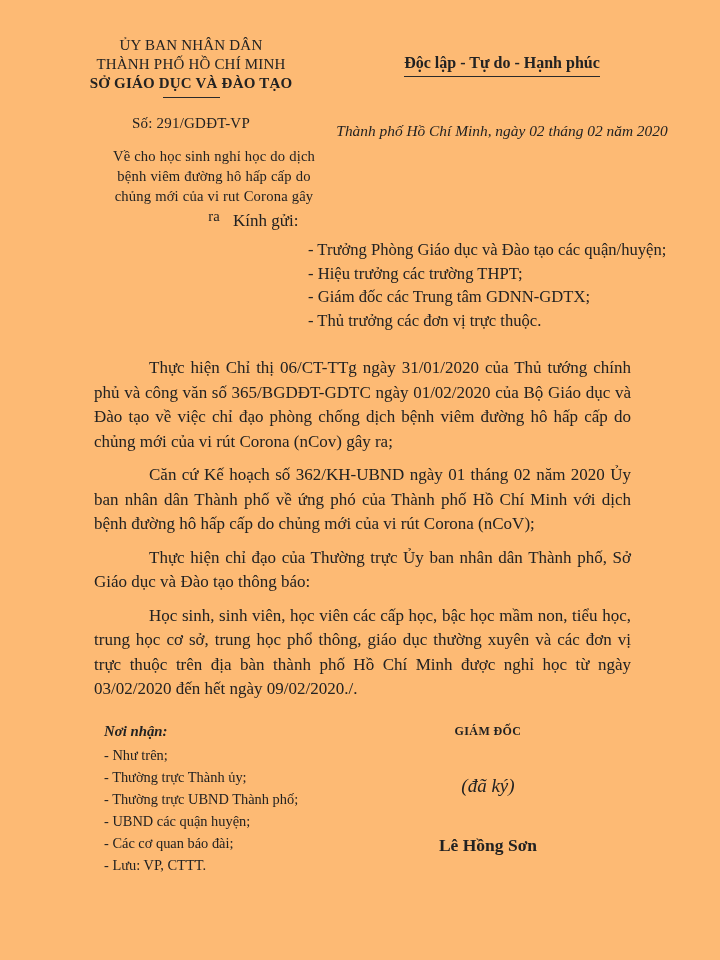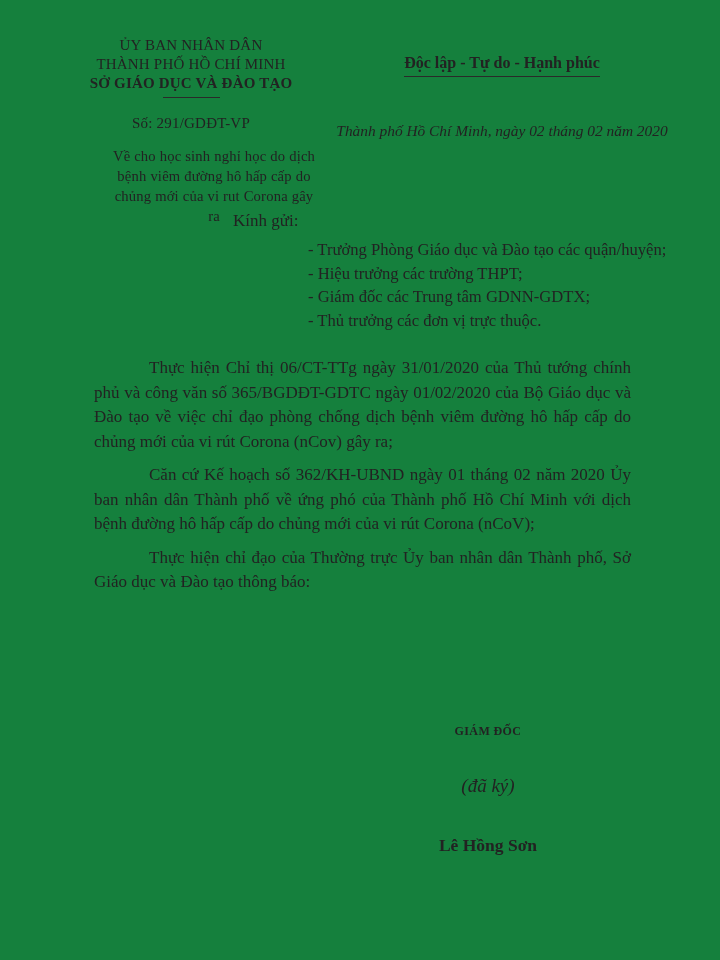--- a/index.html
+++ b/index.html
@@ -1,19 +1,19 @@
 <!DOCTYPE html>
 <html><head>
 <meta charset="utf-8">
 <style>
   html,body{margin:0;padding:0;background:#ffffff;}
   .page{
     position:relative;
     width:720px;height:960px;
-    background:#15803d;
+    background:#fdba74;
     color:#222222;
     font-family:"Liberation Serif", serif;
     overflow:hidden;
   }
   
   .hdr-left{
     position:absolute;left:58px;top:36px;width:266px;
     text-align:center;font-size:15px;line-height:19px;letter-spacing:.2px;
   }
   .hdr-left .org-dept{font-weight:bold;}
@@ -70,22 +70,32 @@
     <div>- Trưởng Phòng Giáo dục và Đào tạo các quận/huyện;</div>
     <div>- Hiệu trưởng các trường THPT;</div>
     <div>- Giám đốc các Trung tâm GDNN-GDTX;</div>
     <div>- Thủ trưởng các đơn vị trực thuộc.</div>
   </div>
 
   <div class="body-text">
     <p>Thực hiện Chỉ thị 06/CT-TTg ngày 31/01/2020 của Thủ tướng chính phủ và công văn số 365/BGDĐT-GDTC ngày 01/02/2020 của Bộ Giáo dục và Đào tạo về việc chỉ đạo phòng chống dịch bệnh viêm đường hô hấp cấp do chủng mới của vi rút Corona (nCov) gây ra;</p>
     <p>Căn cứ Kế hoạch số 362/KH-UBND ngày 01 tháng 02 năm 2020 Ủy ban nhân dân Thành phố về ứng phó của Thành phố Hồ Chí Minh với dịch bệnh đường hô hấp cấp do chủng mới của vi rút Corona (nCoV);</p>
     <p>Thực hiện chỉ đạo của Thường trực Ủy ban nhân dân Thành phố, Sở Giáo dục và Đào tạo thông báo:</p>
+    <p>Học sinh, sinh viên, học viên các cấp học, bậc học mầm non, tiểu học, trung học cơ sở, trung học phổ thông, giáo dục thường xuyên và các đơn vị trực thuộc trên địa bàn thành phố Hồ Chí Minh được nghỉ học từ ngày 03/02/2020 đến hết ngày 09/02/2020./.</p>
   </div>
 
+  <div class="noi-nhan">
+    <div class="nn-label">Nơi nhận:</div>
+    <div>- Như trên;</div>
+    <div>- Thường trực Thành ủy;</div>
+    <div>- Thường trực UBND Thành phố;</div>
+    <div>- UBND các quận huyện;</div>
+    <div>- Các cơ quan báo đài;</div>
+    <div>- Lưu: VP, CTTT.</div>
+  </div>
 
   <div class="sign-block">
     <div class="signer-title">GIÁM ĐỐC</div>
     <div class="signed-note">(đã ký)</div>
     <div class="signer-name">Lê Hồng Sơn</div>
   </div>
 
 </div>
 
 </body></html>

